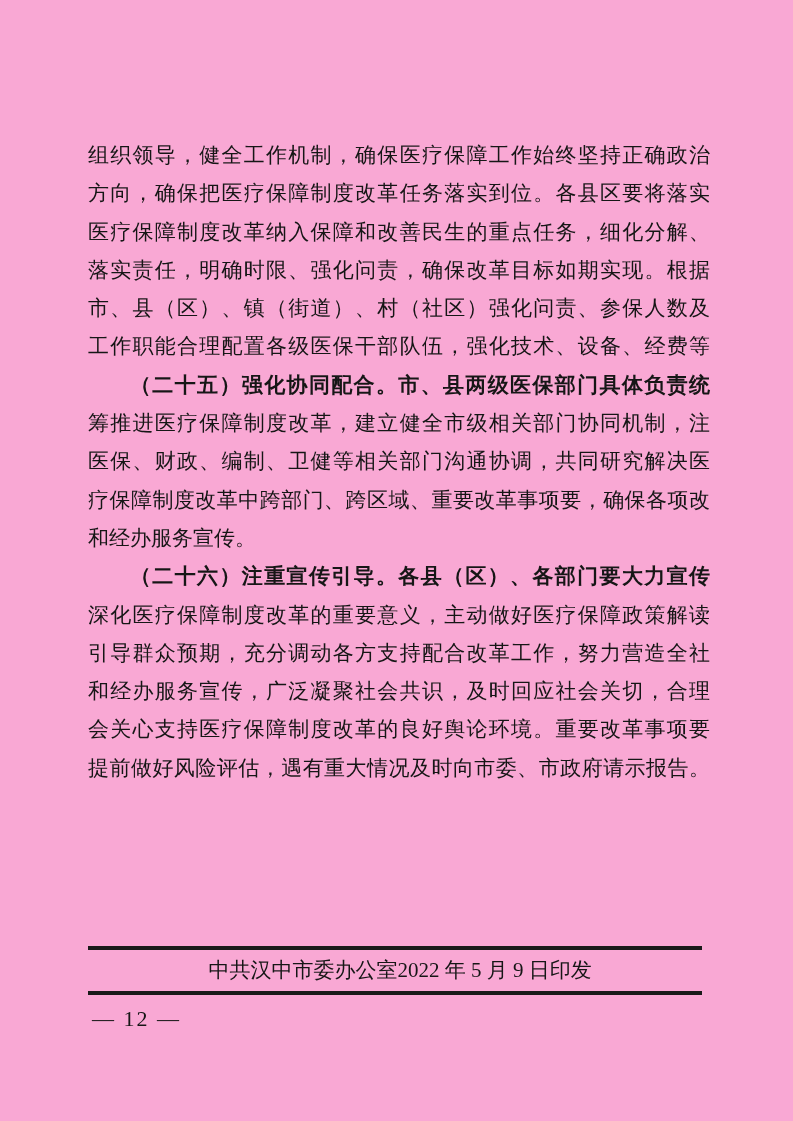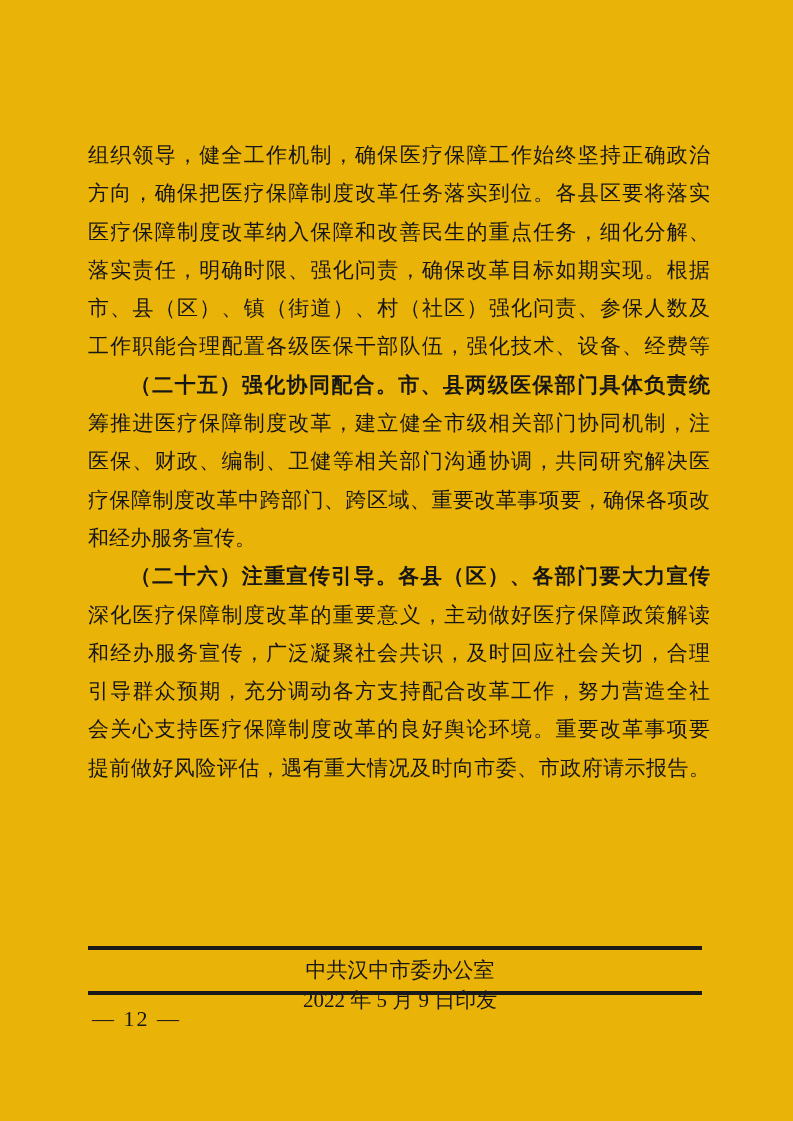--- a/index.html
+++ b/index.html
@@ -4,21 +4,21 @@
 <style>
   html, body {
     margin: 0;
     padding: 0;
     background: #ffffff;
   }
   .page {
     position: relative;
     width: 793px;
     height: 1121px;
-    background: #eab308;
+    background: #f9a8d4;
     overflow: hidden;
     font-family: "Liberation Serif", "DejaVu Serif", serif;
     color: #161616;
   }
   .body-text {
     position: absolute;
     left: 88px;
     top: 136px;
     width: 622px;
     font-size: 21px;
@@ -52,21 +52,20 @@
     left: 88px;
     top: 955px;
     width: 614px;
     box-sizing: border-box;
     padding: 0 4px 0 14px;
     display: flex;
     justify-content: center;
     align-items: center;
     font-size: 21px;
     line-height: 30px;
-    flex-direction: column;
   }
   .page-number {
     position: absolute;
     left: 92px;
     top: 1006px;
     font-size: 22px;
     line-height: 26px;
     letter-spacing: 2px;
   }
 </style>
@@ -82,22 +81,22 @@
     <div class="line">落实责任，明确时限、强化问责，确保改革目标如期实现。根据</div>
     <div class="line">市、县（区）、镇（街道）、村（社区）强化问责、参保人数及</div>
     <div class="line">工作职能合理配置各级医保干部队伍，强化技术、设备、经费等</div>
     <div class="line indent">（二十五）强化协同配合。市、县两级医保部门具体负责统</div>
     <div class="line">筹推进医疗保障制度改革，建立健全市级相关部门协同机制，注</div>
     <div class="line">医保、财政、编制、卫健等相关部门沟通协调，共同研究解决医</div>
     <div class="line">疗保障制度改革中跨部门、跨区域、重要改革事项要，确保各项改</div>
     <div class="line para-end">和经办服务宣传。</div>
     <div class="line indent">（二十六）注重宣传引导。各县（区）、各部门要大力宣传</div>
     <div class="line">深化医疗保障制度改革的重要意义，主动做好医疗保障政策解读</div>
+    <div class="line">引导群众预期，充分调动各方支持配合改革工作，努力营造全社</div>
     <div class="line">和经办服务宣传，广泛凝聚社会共识，及时回应社会关切，合理</div>
-    <div class="line">引导群众预期，充分调动各方支持配合改革工作，努力营造全社</div>
     <div class="line">会关心支持医疗保障制度改革的良好舆论环境。重要改革事项要</div>
     <div class="line">提前做好风险评估，遇有重大情况及时向市委、市政府请示报告。</div>
   </div>
 
   <div class="footer-rule top"></div>
 
   <div class="footer-row">
     <span>中共汉中市委办公室</span>
     <span>2022 年 5 月 9 日印发</span>
   </div>

